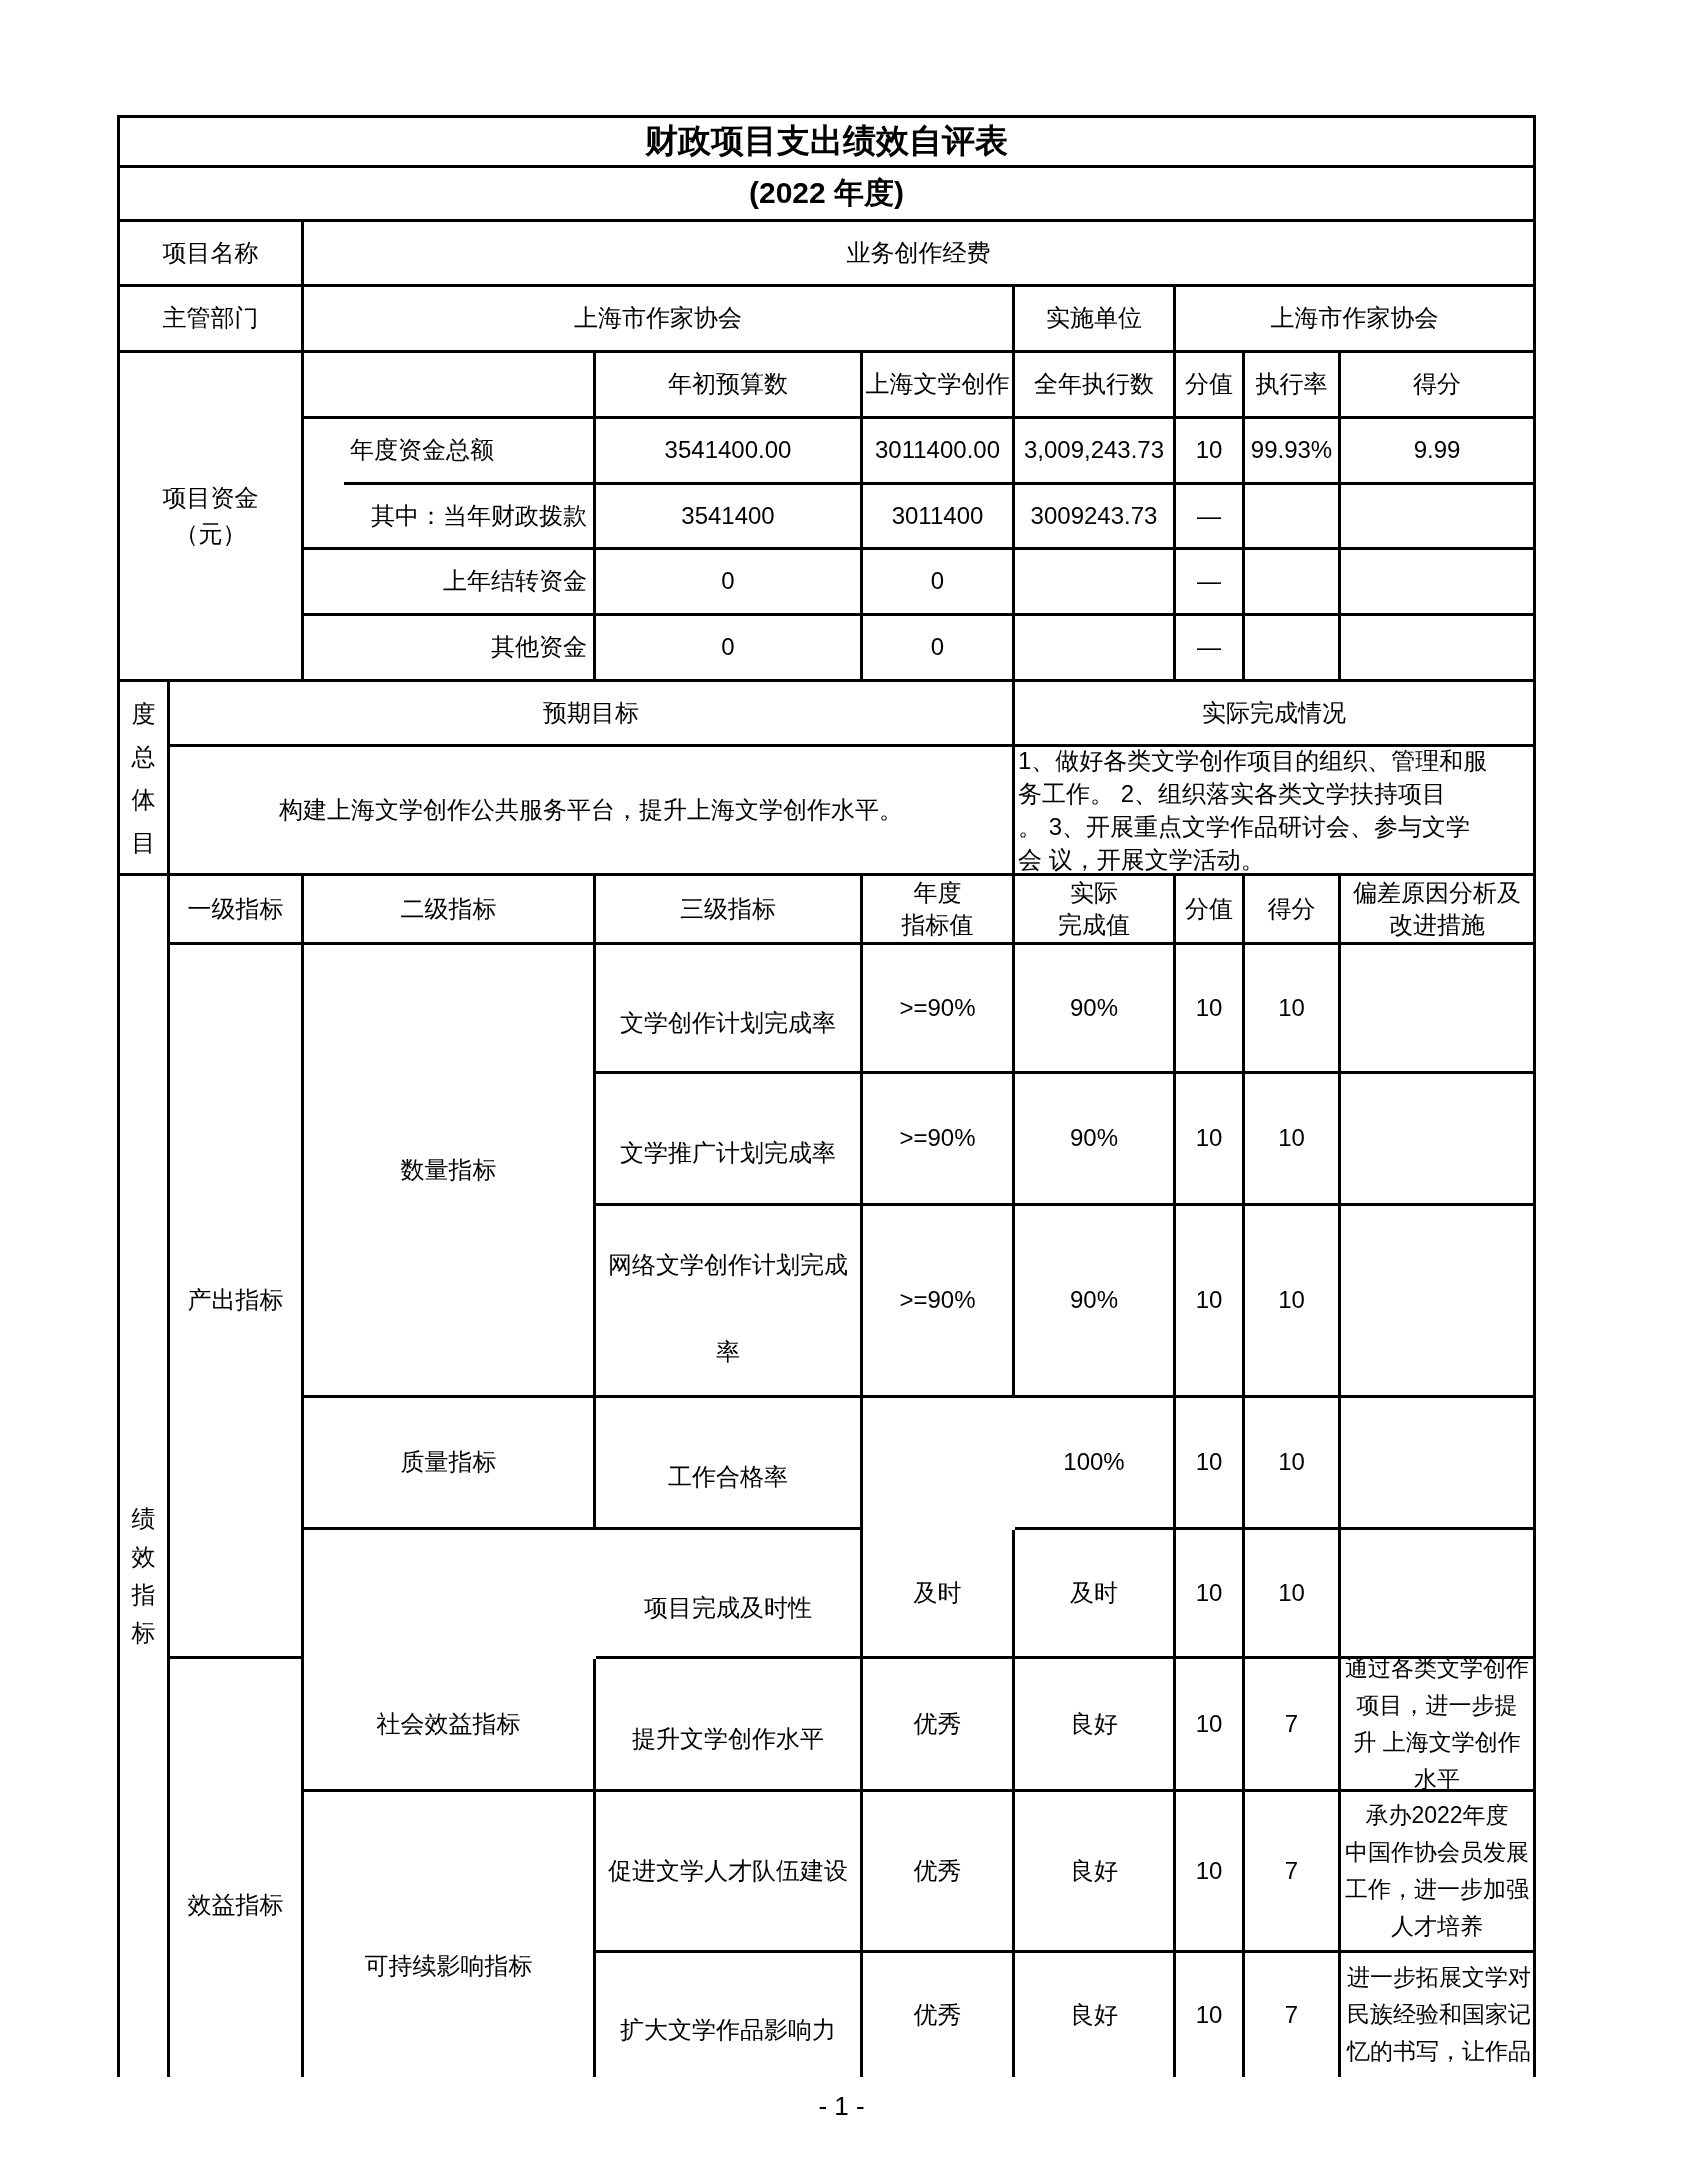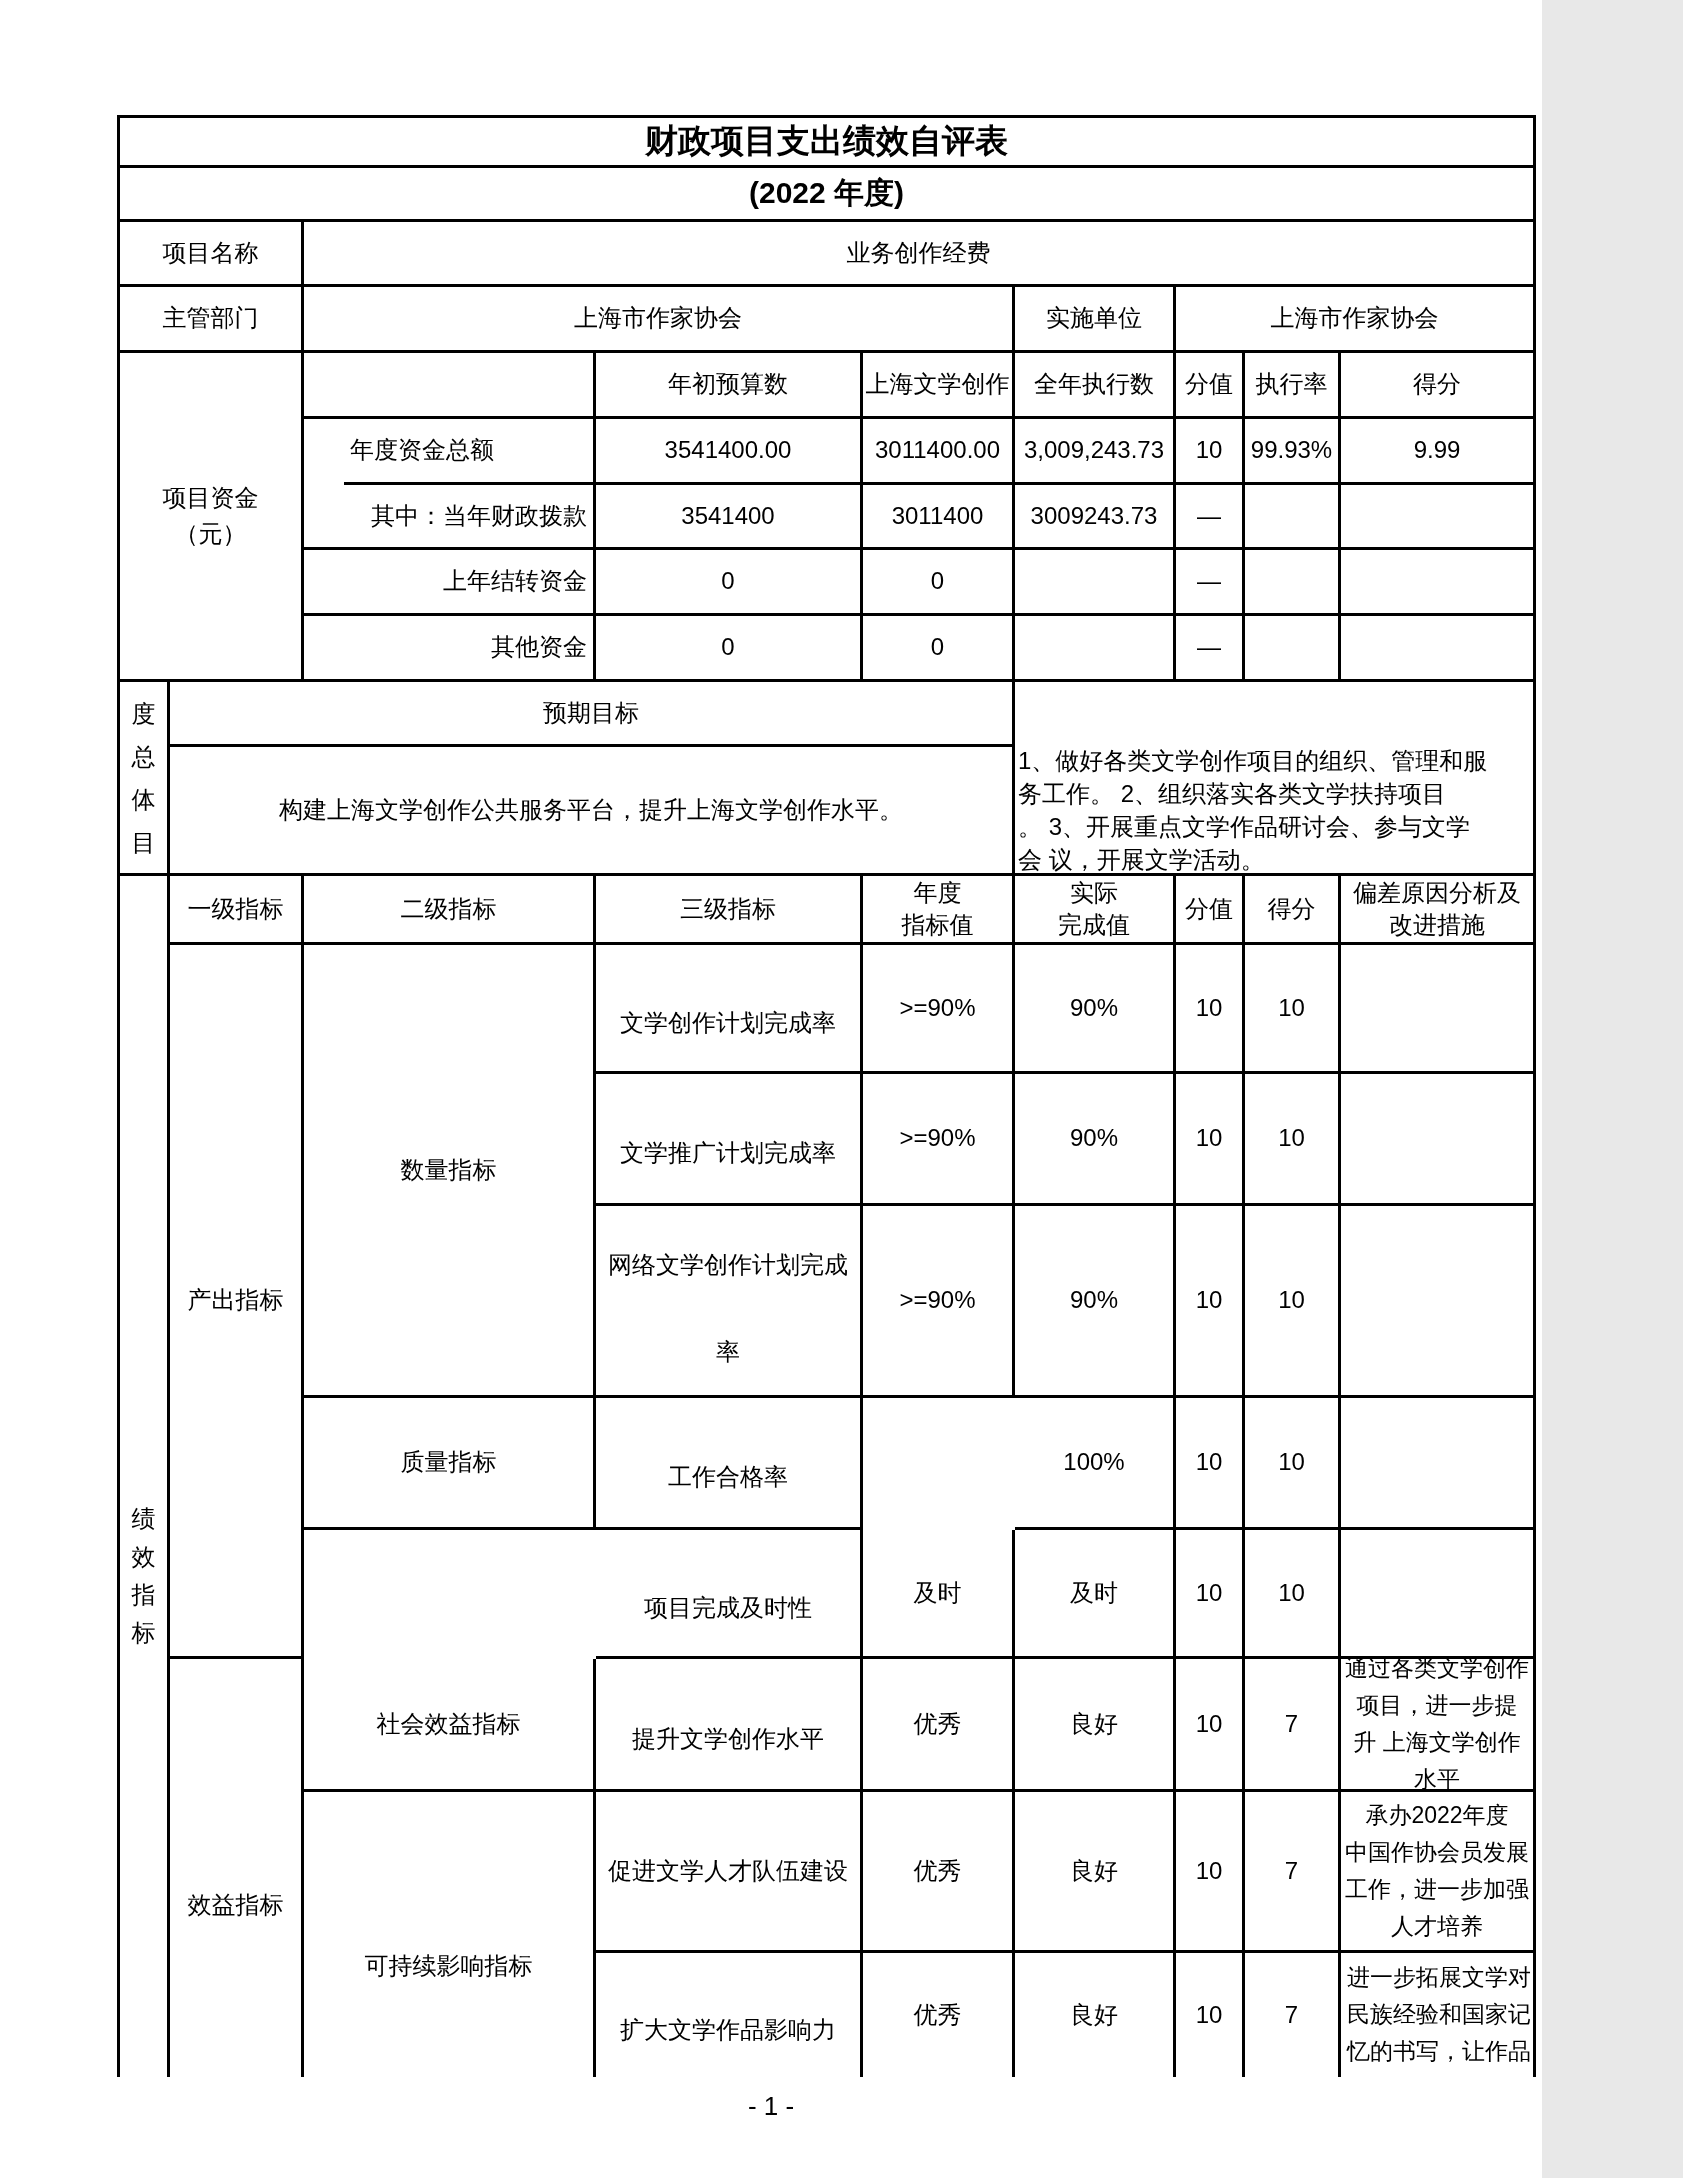--- a/index.html
+++ b/index.html
@@ -1,16 +1,16 @@
 <!DOCTYPE html>
 <html><head>
 <meta charset="utf-8">
 <style>
   html,body{margin:0;padding:0;background:#e8e8e8;}
-  .page{position:relative;width:1542px;height:2178px;background:#ffffff;
+  .page{position:relative;width:1683px;height:2178px;background:#ffffff;
         font-family:"Liberation Sans",sans-serif;color:#000;overflow:hidden;}
   .tbl{position:absolute;left:117px;top:115px;
        border:3px solid #000;border-bottom:none;
        display:grid;
        grid-template-columns:50px 134px 292px 267px 152px 161px 69px 96px 192px;
        grid-template-rows:50px 54px 65px 66px 66px 66px 65px 66px 66px 65px 129px 69px 129px 132px 192px 132px 129px 133px 161px 124px;}
   .c{display:flex;flex-direction:column;align-items:center;justify-content:center;
      text-align:center;font-size:24px;line-height:1.35;
      border-right:3px solid #000;border-bottom:3px solid #000;
      box-sizing:border-box;overflow:hidden;background:#fff;}
@@ -93,20 +93,21 @@
     <div class="c" style="grid-area:9/7/10/8">—</div>
     <div class="c" style="grid-area:9/8/10/9"></div>
     <div class="c ce" style="grid-area:9/9/10/10"></div>
 
     <div class="c side3" style="grid-area:10/1/12/2">
       <div>年度</div>
       <div>总体</div>
       <div>目标</div>
     </div>
     <div class="c" style="grid-area:10/2/11/6">预期目标</div>
+    <div class="c ce" style="grid-area:10/6/11/10">实际完成情况</div>
     <div class="c" style="grid-area:11/2/12/6">构建上海文学创作公共服务平台，提升上海文学创作水平。</div>
     <div class="c ce goalact" style="grid-area:11/6/12/10">
       <div>1、做好各类文学创作项目的组织、管理和服</div>
       <div>务工作。 2、组织落实各类文学扶持项目</div>
       <div>。 3、开展重点文学作品研讨会、参与文学</div>
       <div>会 议，开展文学活动。</div>
     </div>
 
     <div class="c be side4" style="grid-area:12/1/21/2">
       <div>绩</div>

